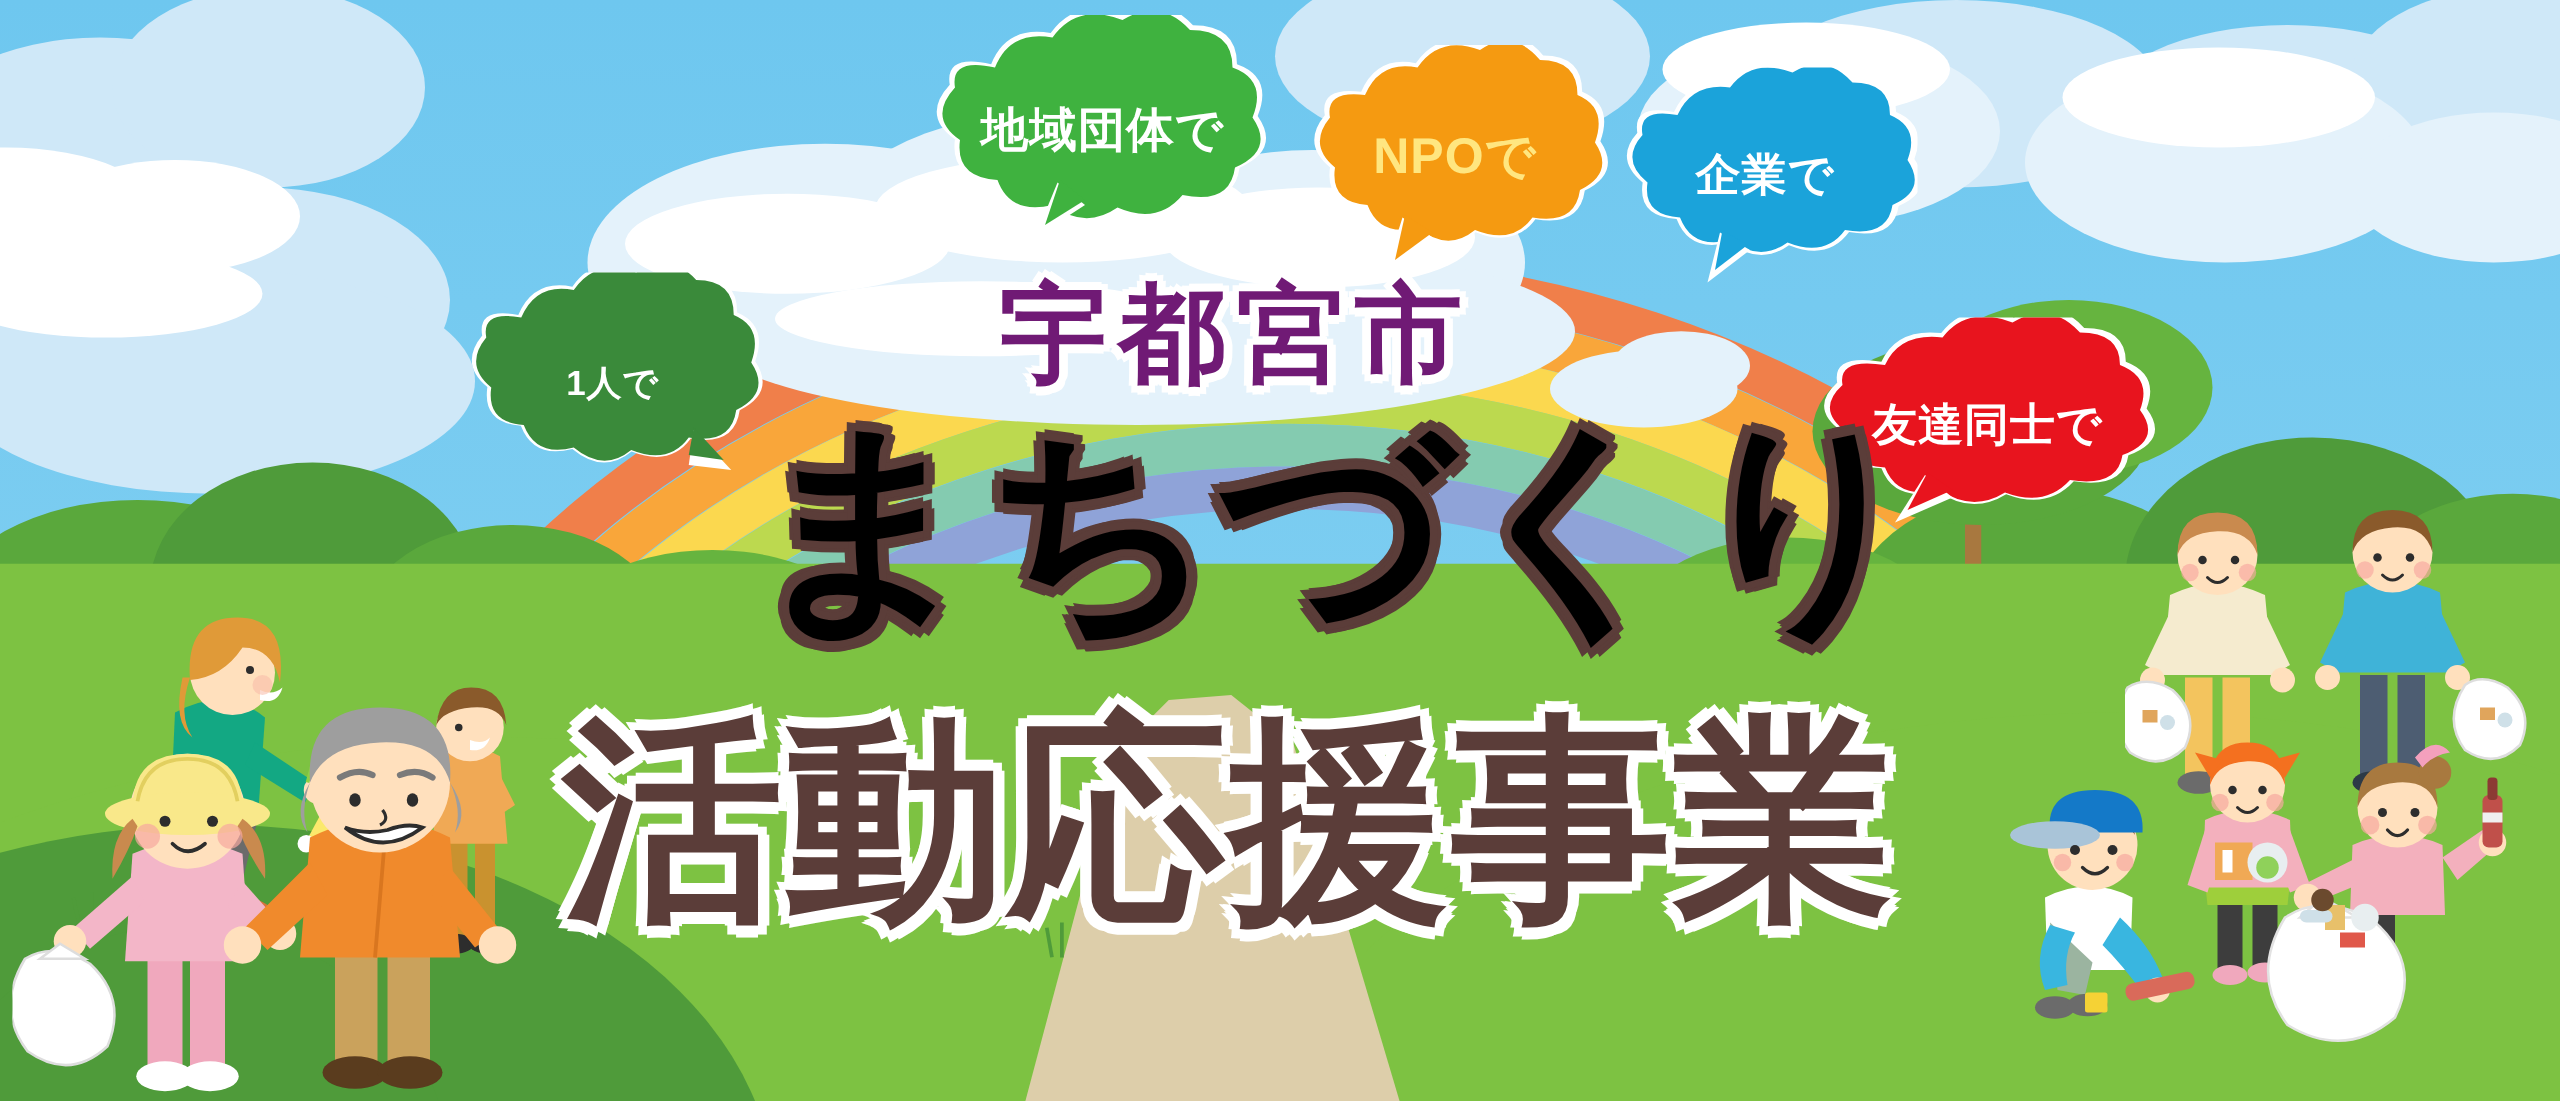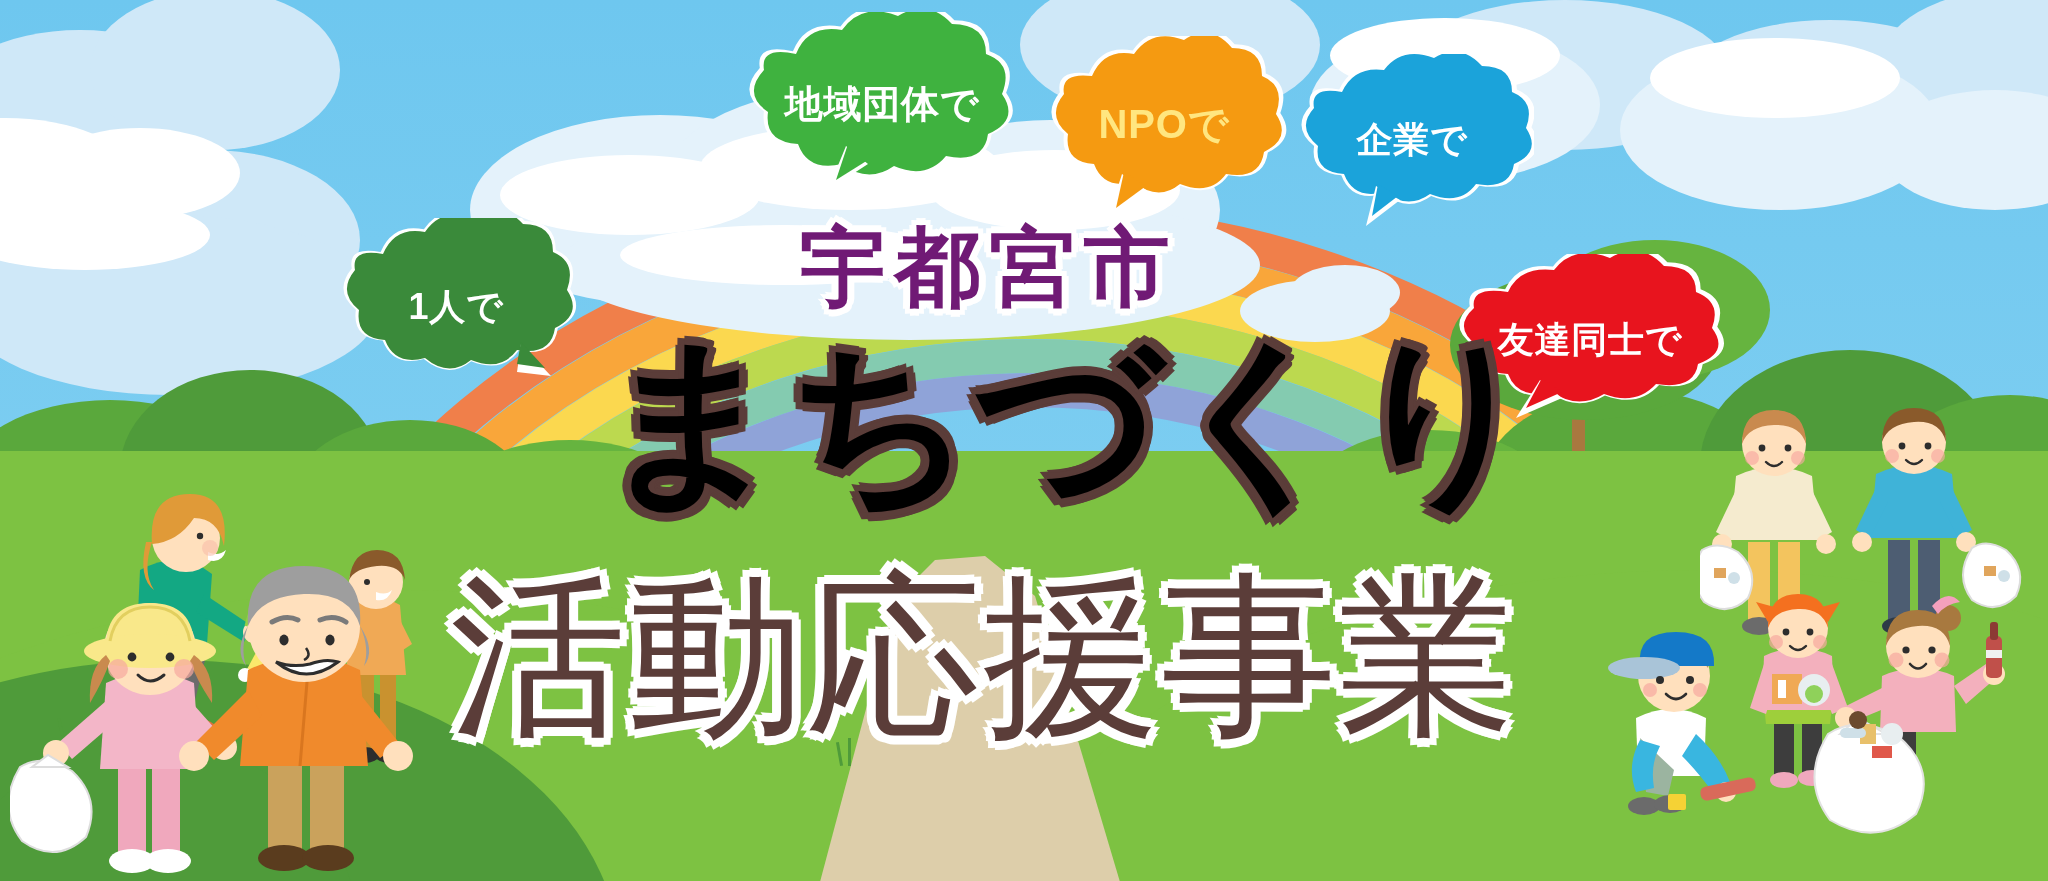--- a/index.html
+++ b/index.html
@@ -61,21 +61,21 @@
     font-size:182px;font-weight:900;letter-spacing:.01em;
     color:#000000;
     text-shadow:
       6px 0 0 #5b3d39,-6px 0 0 #5b3d39,0 6px 0 #5b3d39,0 -6px 0 #5b3d39,
       5px 5px 0 #5b3d39,-5px 5px 0 #5b3d39,5px -5px 0 #5b3d39,-5px -5px 0 #5b3d39,
       9px 0 0 #5b3d39,-9px 0 0 #5b3d39,0 9px 0 #5b3d39,0 -9px 0 #5b3d39,
       7px 7px 0 #5b3d39,-7px 7px 0 #5b3d39,7px -7px 0 #5b3d39,-7px -7px 0 #5b3d39;
   }
   .title-sub{
     position:absolute;z-index:50;
-    font-size:176px;font-weight:400;letter-spacing:.01em;
+    font-size:176px;font-weight:700;letter-spacing:.01em;
     color:#5b3d39;
     text-shadow:
       6px 0 0 #fff,-6px 0 0 #fff,0 6px 0 #fff,0 -6px 0 #fff,
       5px 5px 0 #fff,-5px 5px 0 #fff,5px -5px 0 #fff,-5px -5px 0 #fff,
       9px 0 0 #fff,-9px 0 0 #fff,0 9px 0 #fff,0 -9px 0 #fff,
       7px 7px 0 #fff,-7px 7px 0 #fff,7px -7px 0 #fff,-7px -7px 0 #fff;
   }
 
   
   .person{position:absolute;z-index:30;}
@@ -408,21 +408,21 @@
         <path d="M244 156 l18 -16 l28 16 z" fill="#fff" stroke="#e2e2e2" stroke-width="2"></path>
         <rect x="264" y="146" width="16" height="20" fill="#e8c06a"></rect>
         <circle cx="296" cy="156" r="11" fill="#e8eef0"></circle>
         <rect x="244" y="150" width="26" height="10" rx="5" fill="#cfe0e8"></rect>
         <rect x="276" y="168" width="20" height="12" fill="#e0584a"></rect>
         <circle cx="262" cy="142" r="9" fill="#6b4a2e"></circle>
       </g>
     </svg>
   </div>
 
-  <div class="bubble" style="left:365px;top:248px;width:182px;height:118px;font-size:36px;">
+  <div class="bubble" style="left:399px;top:248px;width:182px;height:118px;font-size:28px;">
     <svg width="260" height="180" viewBox="0 0 260 180" style="position:absolute;left:-40px;top:-30px;">
       <g>
         <path d="M58 36 q12 -28 42 -22 q18 -26 50 -14 q26 -18 48 6 q30 0 30 28 q24 10 14 38 q16 24 -12 38 q-4 28 -38 22 q-16 22 -46 10 q-22 18 -46 -2 q-30 8 -40 -18 q-30 -2 -26 -30 q-22 -18 -4 -40 q-4 -22 28 -16z" fill="#ffffff" transform="translate(0,0) scale(1.03) translate(-4,-3)"></path>
         <path d="M58 36 q12 -28 42 -22 q18 -26 50 -14 q26 -18 48 6 q30 0 30 28 q24 10 14 38 q16 24 -12 38 q-4 28 -38 22 q-16 22 -46 10 q-22 18 -46 -2 q-30 8 -40 -18 q-30 -2 -26 -30 q-22 -18 -4 -40 q-4 -22 28 -16z" fill="#3a8a3a"></path>
         <path d="M196 126 l30 32 l-34 -4 z" fill="#fff"></path>
         <path d="M196 124 l24 26 l-28 -4 z" fill="#3a8a3a"></path>
       </g>
     </svg>
     <span class="txt">1人で</span>
   </div>

